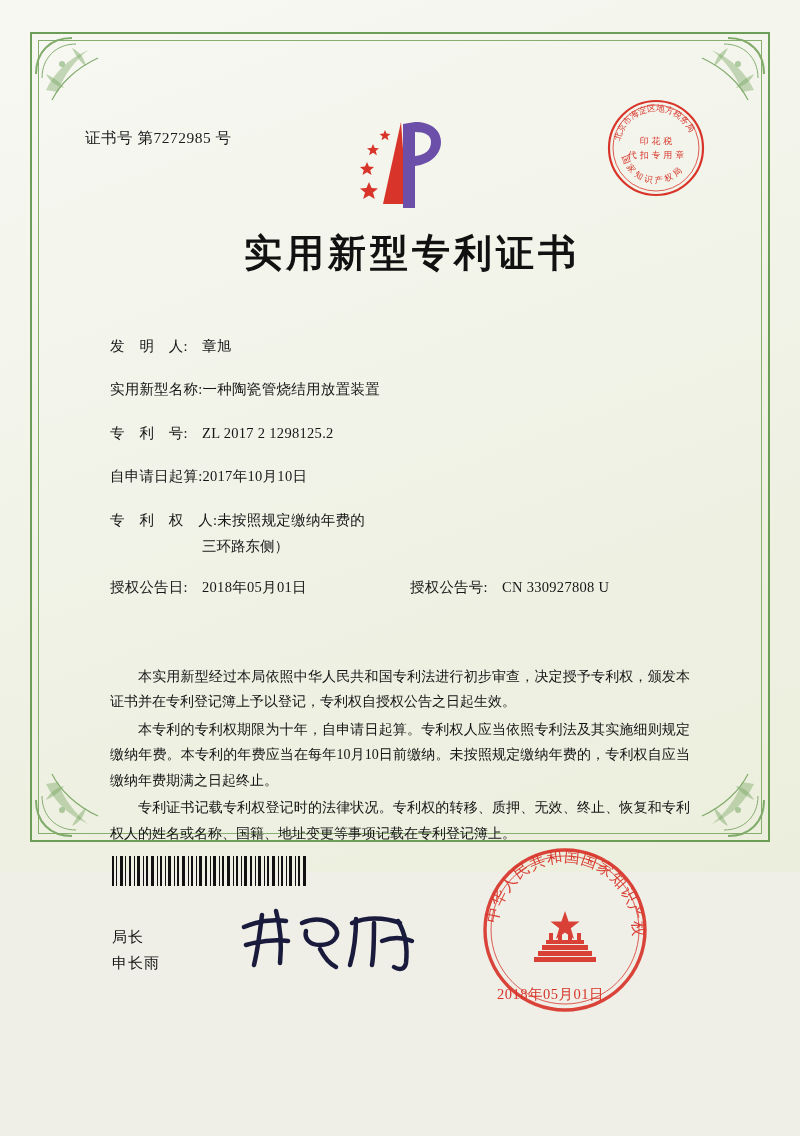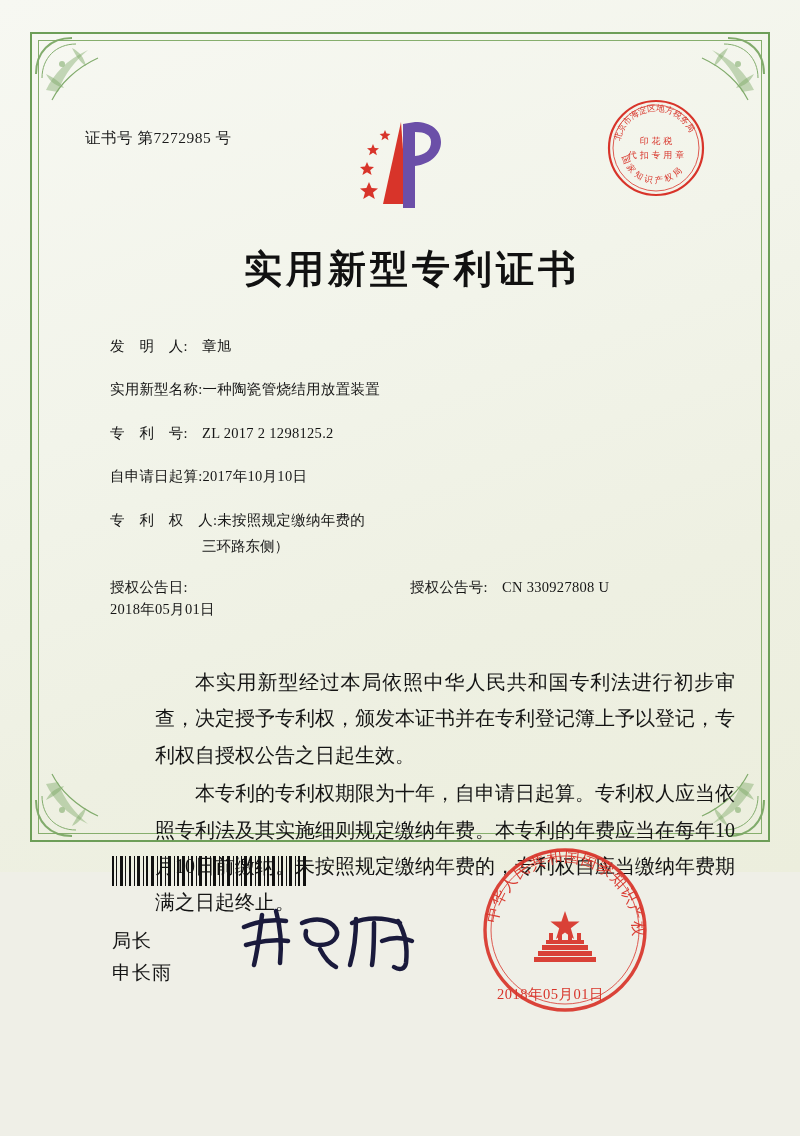--- a/index.html
+++ b/index.html
@@ -80,21 +80,21 @@
     height: 104px;
   }
   .stamp-top svg { display: block; }
 
   h1.title {
     position: absolute;
     left: 0;
     right: 0;
     top: 228px;
     text-align: center;
-    margin: 16px;
+    margin: 0;
     font-size: 38px;
     font-weight: bold;
     letter-spacing: 4px;
     color: #111;
     font-family: Liberation Serif, serif;
     padding-left: 24px;
   }
 
   .fields {
     position: absolute;
@@ -126,54 +126,53 @@
     margin-bottom: 18px;
     font-size: 14.5px;
   }
   .two-col {
     display: flex;
     margin-bottom: 16px;
   }
   .two-col .half {
     display: flex;
   }
-  .two-col .half.left { width: 300px; flex-direction: column; }
+  .two-col .half.left { width: 300px; }
   .two-col .half .field-label { min-width: 92px; }
 
   .para-block {
     position: absolute;
     left: 110px;
     top: 664px;
     width: 580px;
-    font-size: 20px;
+    font-size: 14px;
     line-height: 1.82;
     color: #141414;
     text-align: justify;
-    margin-left: 45px;
   }
   .para-block p {
     margin: 0 0 2px 0;
     text-indent: 2em;
   }
 
   
   .barcode {
     position: absolute;
     left: 112px;
     top: 856px;
     width: 195px;
     height: 30px;
   }
   .barcode svg { display: block; }
 
   .signer {
     position: absolute;
     left: 112px;
     top: 925px;
-    font-size: 19px;
+    font-size: 15px;
     line-height: 1.7;
     color: #131313;
     letter-spacing: 1px;
   }
 
   .signature {
     position: absolute;
     left: 232px;
     top: 905px;
     width: 210px;
@@ -334,20 +333,21 @@
       <div class="half">
         <span class="field-label">授权公告号:</span>
         <span class="field-value">CN 330927808 U</span>
       </div>
     </div>
   </div>
 
   <div class="para-block">
     <p>本实用新型经过本局依照中华人民共和国专利法进行初步审查，决定授予专利权，颁发本证书并在专利登记簿上予以登记，专利权自授权公告之日起生效。</p>
     <p>本专利的专利权期限为十年，自申请日起算。专利权人应当依照专利法及其实施细则规定缴纳年费。本专利的年费应当在每年10月10日前缴纳。未按照规定缴纳年费的，专利权自应当缴纳年费期满之日起终止。</p>
+    <p>专利证书记载专利权登记时的法律状况。专利权的转移、质押、无效、终止、恢复和专利权人的姓名或名称、国籍、地址变更等事项记载在专利登记簿上。</p>
   </div>
 
   <div class="barcode">
     <svg viewBox="0 0 195 30" preserveAspectRatio="none">
       <g fill="#111">
         <rect x="0" y="0" width="2" height="30"></rect>
           <rect x="4" y="0" width="1" height="30"></rect>
         <rect x="8" y="0" width="3" height="30"></rect>
           <rect x="13" y="0" width="1" height="30"></rect>
         <rect x="17" y="0" width="2" height="30"></rect>

